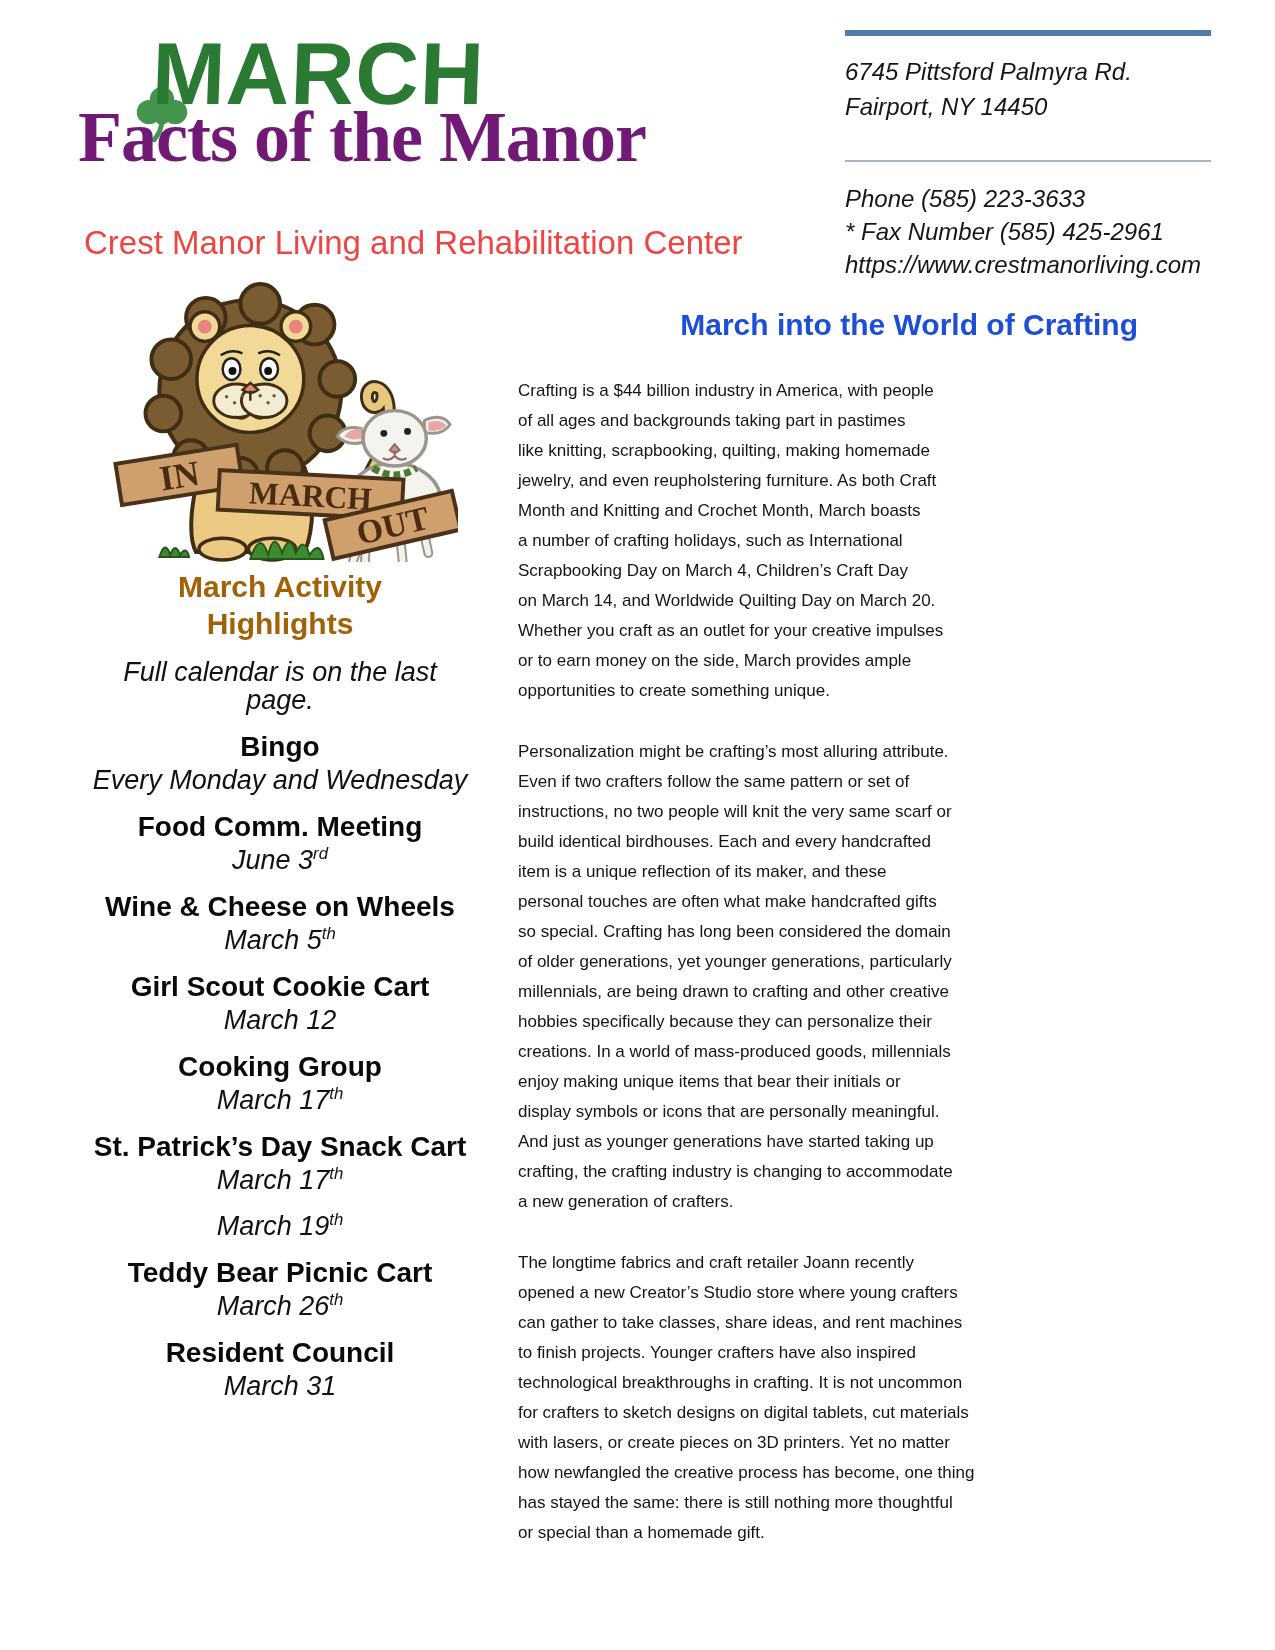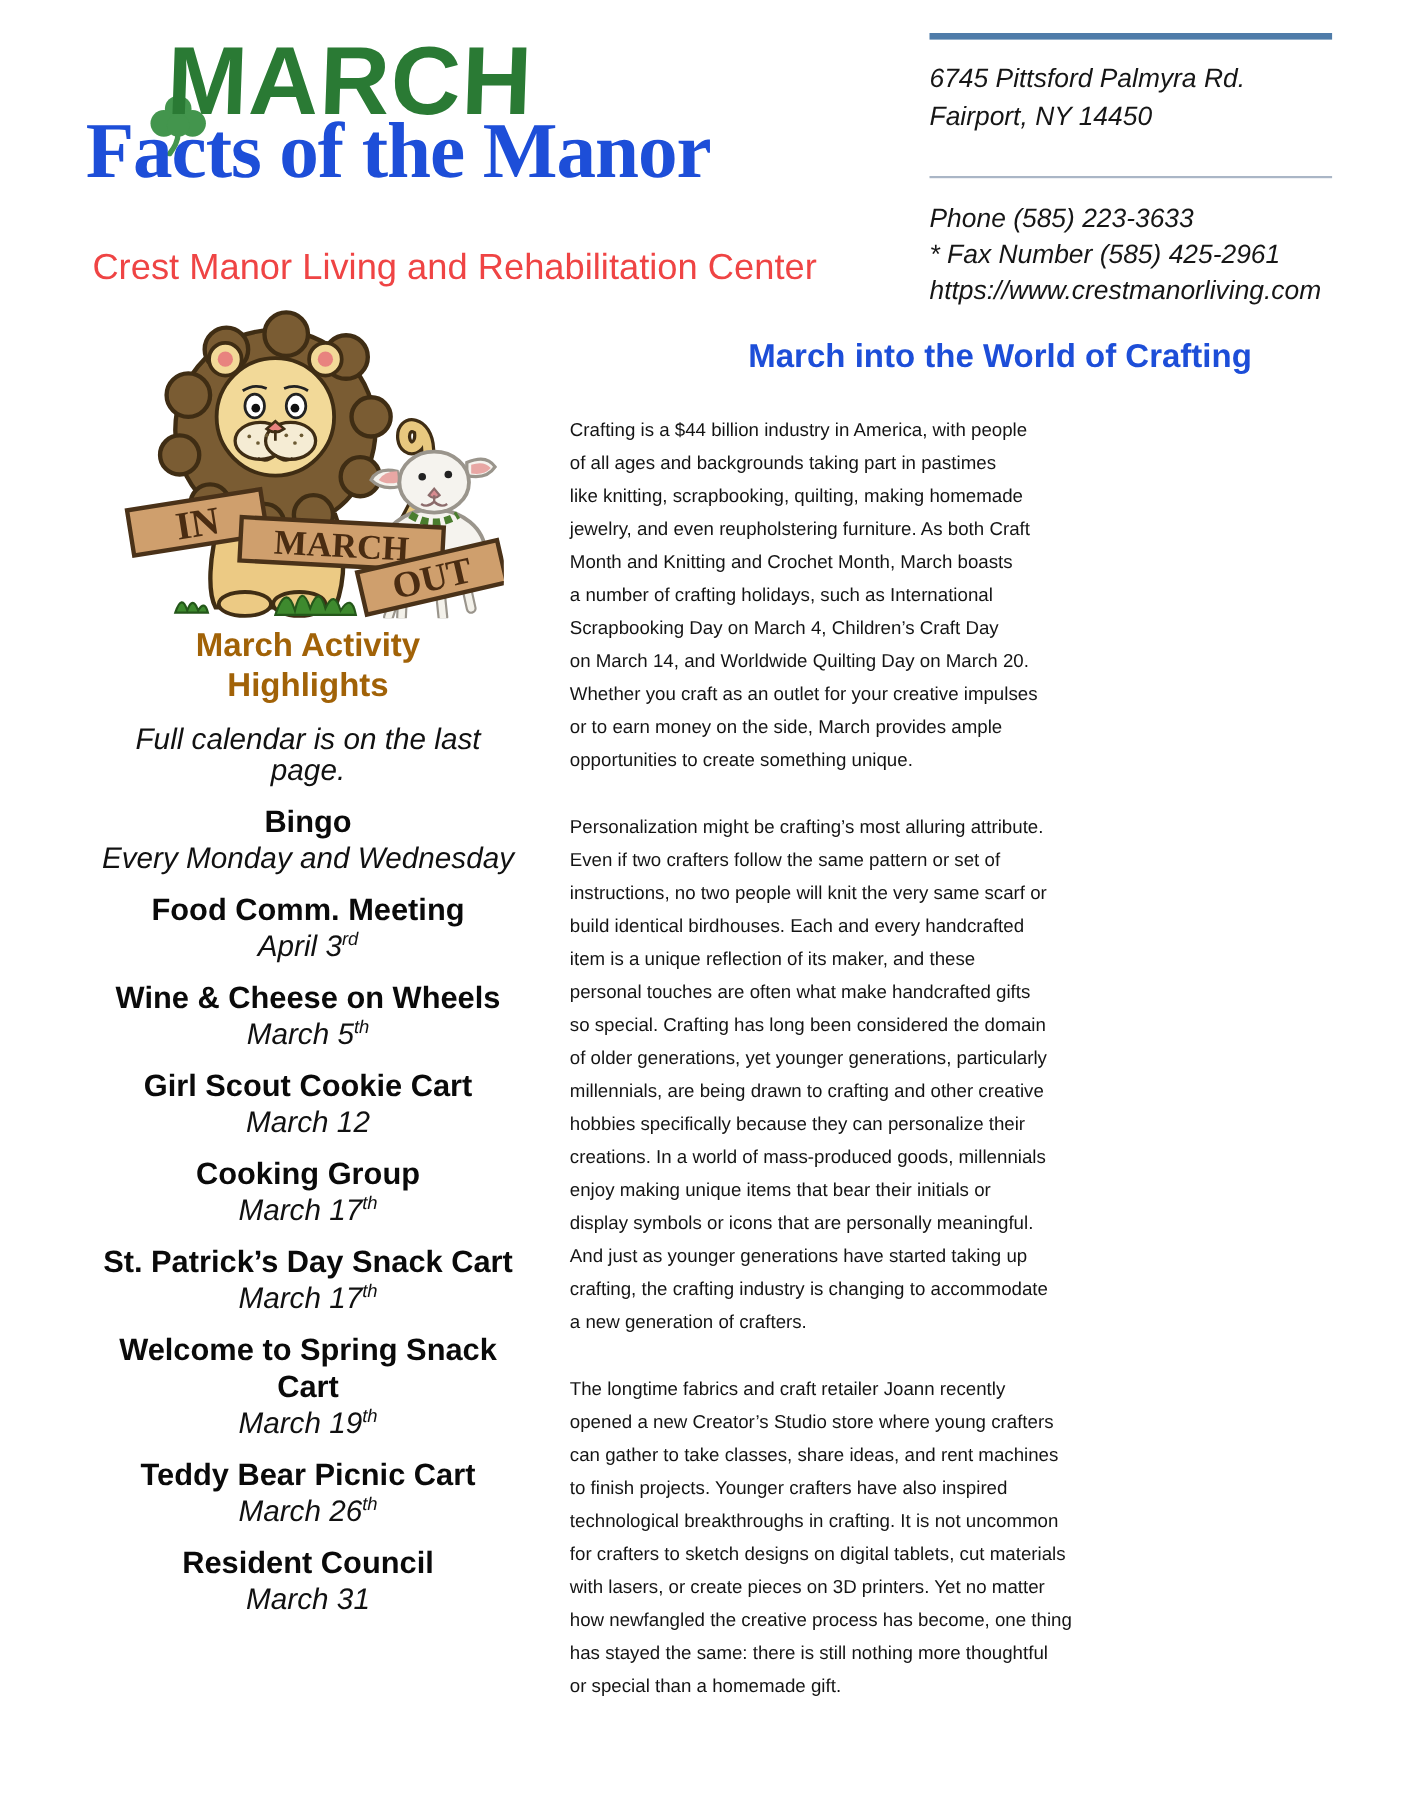--- a/index.html
+++ b/index.html
@@ -17,21 +17,21 @@
     font-family:"Liberation Sans",sans-serif;
     font-weight:bold;font-size:88px;line-height:1;
     color:#2a7a34;letter-spacing:1px;
     transform:skewX(-2deg);
   }
   .shamrock{position:absolute;left:136px;top:86px;width:52px;height:56px;}
   .main-title{
     position:absolute;left:78px;top:100px;
     font-family:"Liberation Serif",serif;
     font-weight:bold;font-size:72px;line-height:1.05;
-    color:#1d4ed8;letter-spacing:-1px;white-space:nowrap;
+    color:#701a75;letter-spacing:-1px;white-space:nowrap;
   }
   .subtitle{
     position:absolute;left:84px;top:224px;
     font-size:33px;color:#ef4444;white-space:nowrap;
   }
   
   .contact{
     position:absolute;left:845px;top:30px;width:366px;
     font-style:italic;font-size:24px;color:#161616;
   }
@@ -191,21 +191,21 @@
     <div class="highlights-note">Full calendar is on the last page.</div>
 
     <div id="activity-list">
       <div class="activity-item">
         <div class="activity-title">Bingo</div>
         <div class="activity-date"><span class="date-text">Every Monday and Wednesday</span></div>
       </div>
 
       <div class="activity-item">
         <div class="activity-title">Food Comm. Meeting</div>
-        <div class="activity-date"><span class="date-text">April 3</span><sup class="date-suffix">rd</sup></div>
+        <div class="activity-date"><span class="date-text">June 3</span><sup class="date-suffix">rd</sup></div>
       </div>
 
       <div class="activity-item">
         <div class="activity-title">Wine &amp; Cheese on Wheels</div>
         <div class="activity-date"><span class="date-text">March 5</span><sup class="date-suffix">th</sup></div>
       </div>
 
       <div class="activity-item">
         <div class="activity-title">Girl Scout Cookie Cart</div>
         <div class="activity-date"><span class="date-text">March 12</span></div>
@@ -215,21 +215,20 @@
         <div class="activity-title">Cooking Group</div>
         <div class="activity-date"><span class="date-text">March 17</span><sup class="date-suffix">th</sup></div>
       </div>
 
       <div class="activity-item">
         <div class="activity-title">St. Patrick’s Day Snack Cart</div>
         <div class="activity-date"><span class="date-text">March 17</span><sup class="date-suffix">th</sup></div>
       </div>
 
       <div class="activity-item">
-        <div class="activity-title">Welcome to Spring Snack Cart</div>
         <div class="activity-date"><span class="date-text">March 19</span><sup class="date-suffix">th</sup></div>
       </div>
 
       <div class="activity-item">
         <div class="activity-title">Teddy Bear Picnic Cart</div>
         <div class="activity-date"><span class="date-text">March 26</span><sup class="date-suffix">th</sup></div>
       </div>
 
       <div class="activity-item">
         <div class="activity-title">Resident Council</div>

